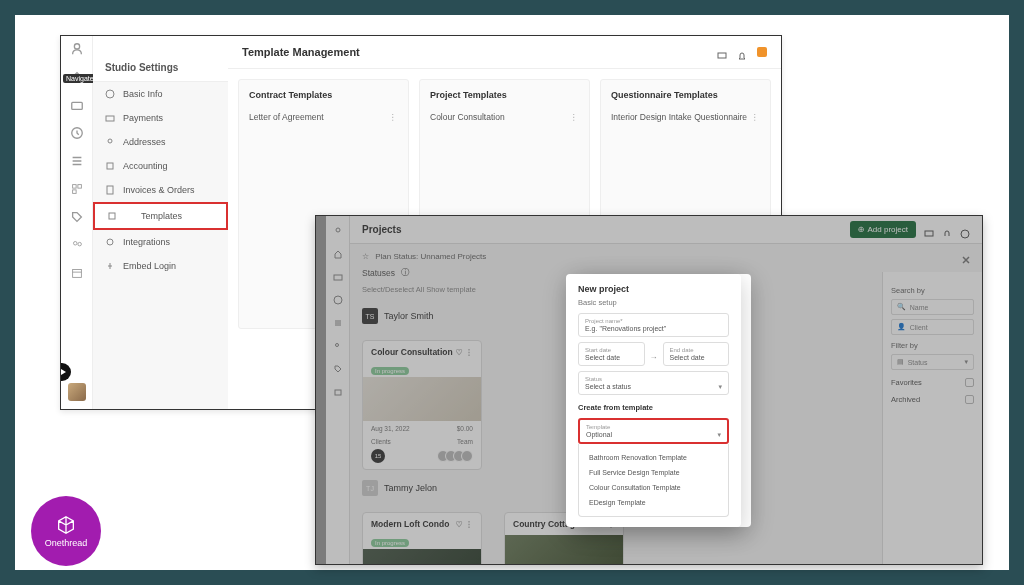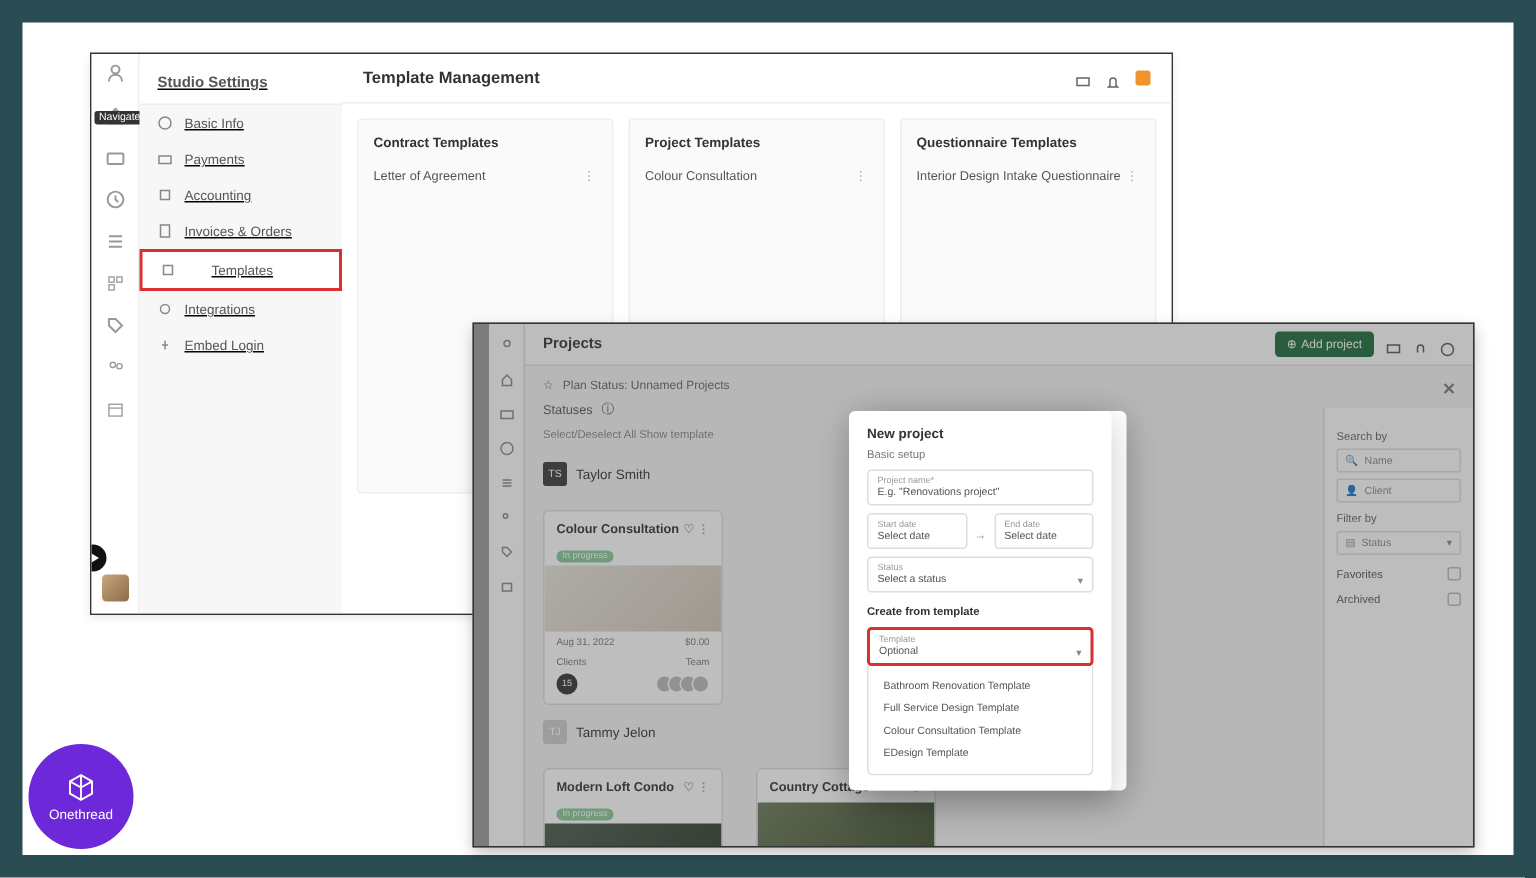--- a/index.html
+++ b/index.html
@@ -15,21 +15,21 @@
 .shot1 .leftrail {
   position: absolute; top: 0; left: 0; width: 32px; bottom: 0; background: #fff;
   border-right: 1px solid #eee; display: flex; flex-direction: column; align-items: center;
   padding-top: 6px; gap: 14px;
 }
 .leftrail .railicon { width: 14px; height: 14px; color: #999; display:flex; align-items:center; justify-content:center; }
 .leftrail .avatar { width: 18px; height: 18px; border-radius: 3px; background: linear-gradient(135deg,#c9a97c,#8a6a4a); margin-top:auto; margin-bottom:8px; }
 .tooltip-tag { position:absolute; left: 2px; top: 38px; background:#333; color:#fff; font-size:7px; padding:1px 3px; border-radius:2px; }
 
 .shot1 .sidepanel {
-  position: absolute; top: 4px; left: 32px; width: 135px; bottom: 0; background: #f7f7f7; text-decoration: underline;
+  position: absolute; top: 16px; left: 32px; width: 135px; bottom: 0; background: #f7f7f7;
 }
 .sidepanel .title { font-size: 10px; font-weight:600; color:#555; padding: 10px 12px 8px; border-bottom:1px solid #eee; background:#fff; }
 .sidepanel .item { display:flex; align-items:center; gap:8px; padding: 7px 12px; font-size:9px; color:#555; }
 .sidepanel .item .ic { width:10px; height:10px; color:#888; display:flex; }
 .sidepanel .item.highlighted { border: 2px solid #d93030; background:#fff;gap:24px; }
 
 .shot1 .main {
   position:absolute; top:0; left:167px; right:0; bottom:0; background:#fff;
 }
 .main .header { display:flex; align-items:center; justify-content:space-between; padding: 10px 14px; border-bottom:1px solid #eee; }
@@ -103,21 +103,21 @@
 .modal .field .fval { font-size:7px; color:#555; }
 .modal .row2 { display:flex; gap:5px; align-items:center; }
 .modal .row2 .field { flex:1; }
 .modal .row2 .arrow { font-size:8px; color:#888; }
 .modal .selectarrow { float:right; color:#888; font-size:7px; }
 .modal .redbox { border:2px solid #d93030; }
 .modal .dropdown { border:1px solid #ddd; border-top:none; border-radius:0 0 4px 4px; margin-top:-5px; padding:6px 0; }
 .modal .dropdown .opt { font-size:7px; color:#555; padding:4px 10px; }
 
 
-.logo { position:absolute; bottom:4px; left:4px; width:70px; height:70px; background:#6d28d9; border-radius:50%; display:flex; flex-direction:column; align-items:center; justify-content:center; z-index:50; }
+.logo { position:absolute; bottom:4px; left:16px; width:70px; height:70px; background:#a21caf; border-radius:50%; display:flex; flex-direction:column; align-items:center; justify-content:center; z-index:50; }
 .logo .cube { width:22px; height:22px; margin-bottom:2px; }
 .logo .txt { color:#fff; font-size:9px; font-weight:500; }
 
 svg { width:100%; height:100%; }
 </style>
 </head>
 <body>
 
 <div class="canvas">
 
@@ -188,20 +188,28 @@
           </span>
           <span>Basic Info</span>
         </div>
       <div class="item">
           <span class="ic">
             <svg viewBox="0 0 10 10">
               <rect x="1" y="3" width="8" height="5" stroke="currentColor" fill="none"></rect>
             </svg>
           </span>
           <span>Payments</span>
+        </div>
+      <div class="item">
+          <span class="ic">
+            <svg viewBox="0 0 10 10">
+              <circle cx="5" cy="4" r="2" stroke="currentColor" fill="none"></circle>
+            </svg>
+          </span>
+          <span>Addresses</span>
         </div>
       <div class="item">
           <span class="ic">
             <svg viewBox="0 0 10 10">
               <rect x="2" y="2" width="6" height="6" stroke="currentColor" fill="none"></rect>
             </svg>
           </span>
           <span>Accounting</span>
         </div>
       <div class="item">

